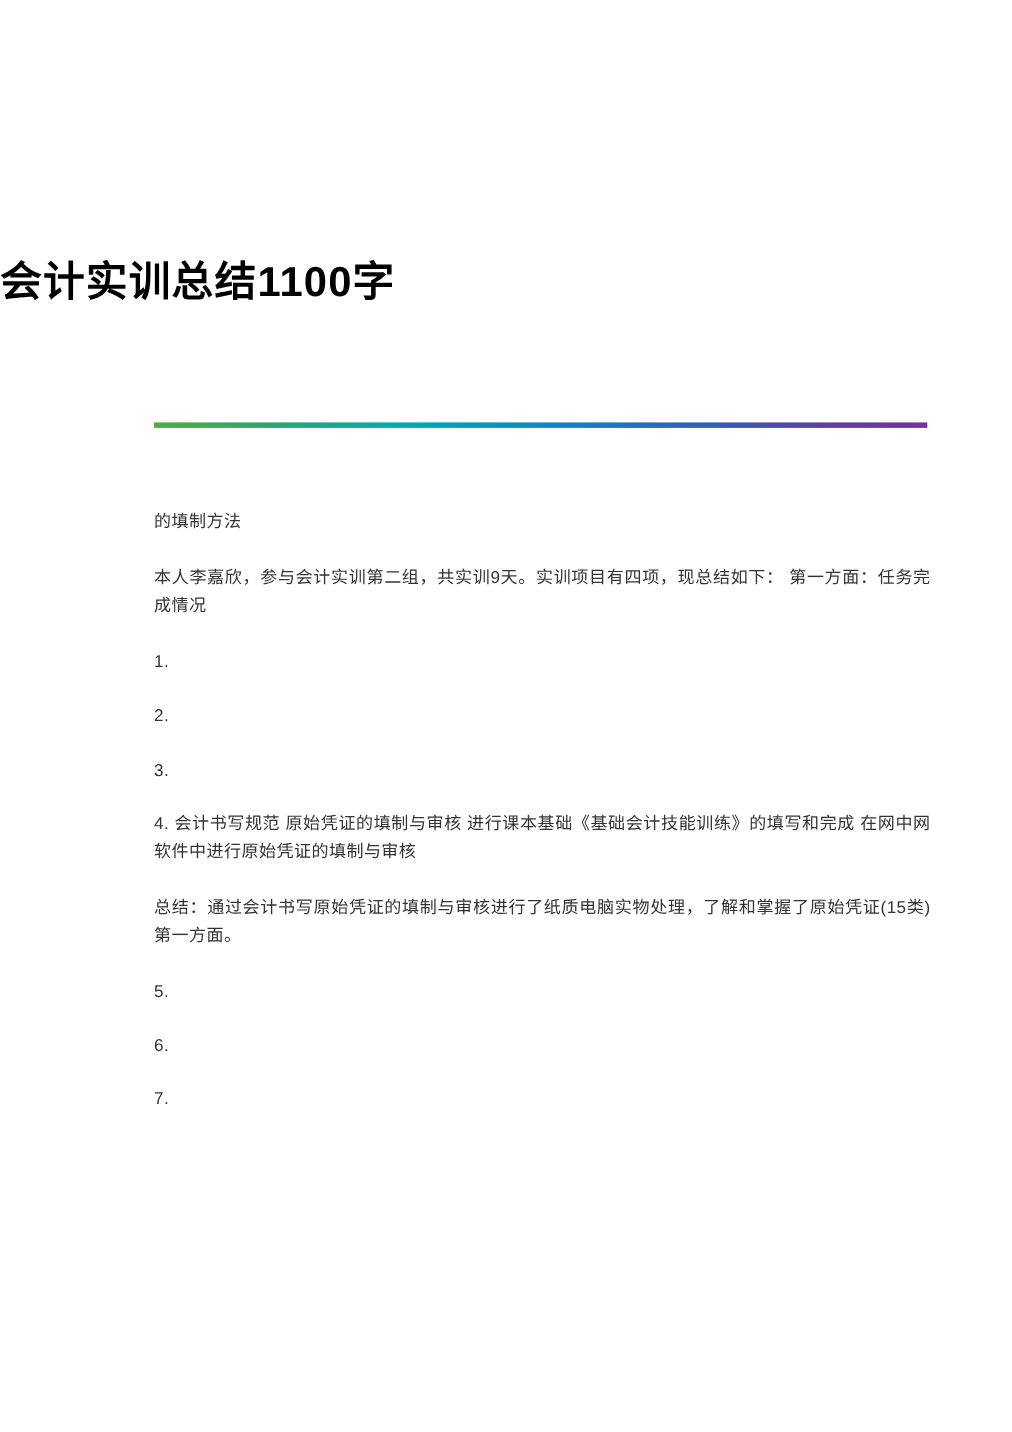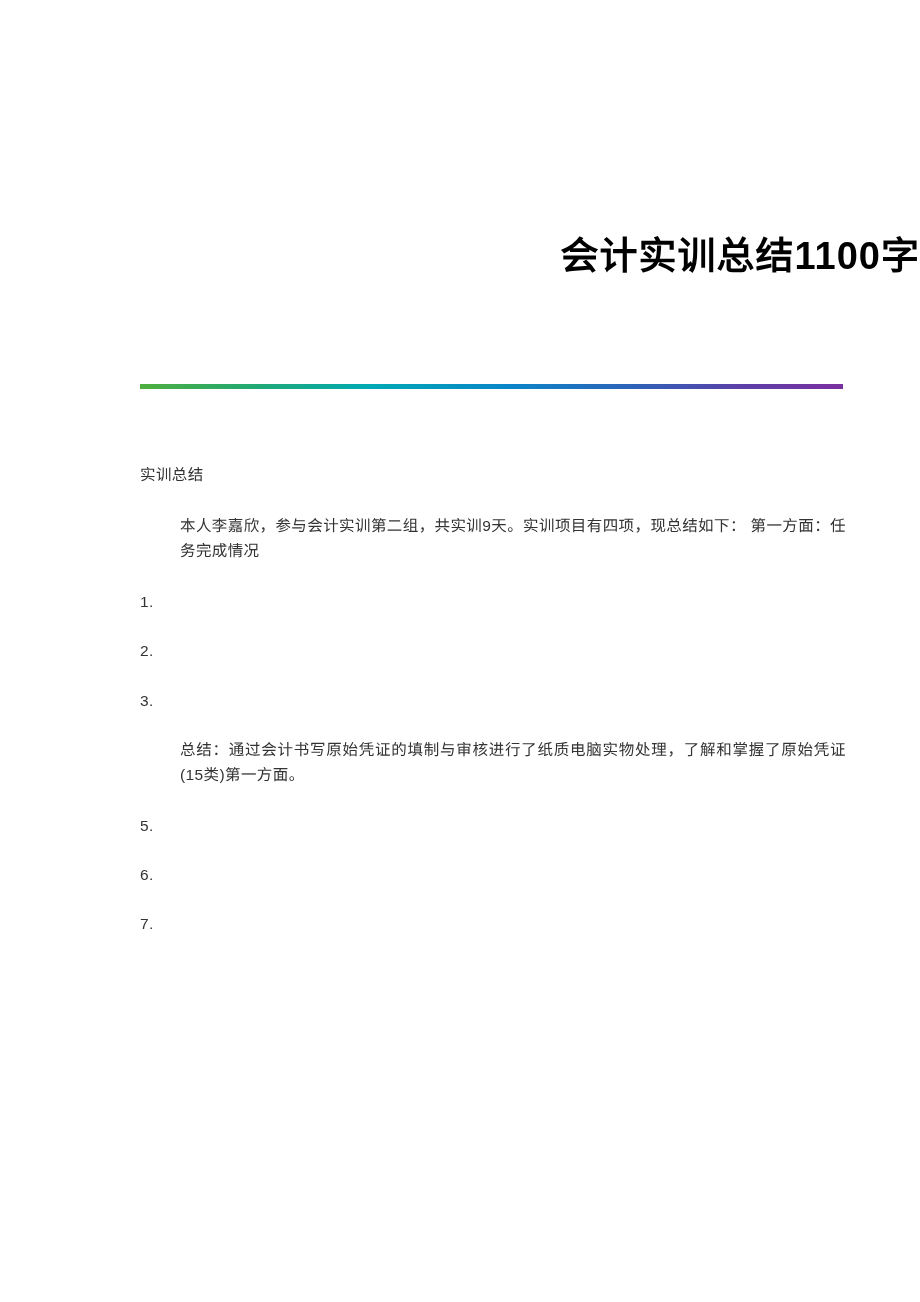--- a/index.html
+++ b/index.html
@@ -19,21 +19,21 @@
     width: 920px;
     height: 1302px;
     box-sizing: border-box;
     position: relative;
   }
   .doc-title {
     position: absolute;
     top: 200px;
     left: 0;
     width: 920px;
-    text-align: right;
+    text-align: left;
     font-size: 38px;
     font-weight: 700;
     letter-spacing: 1px;
     color: #000000;
     font-family: "Liberation Sans", "DejaVu Sans", sans-serif;
   }
   .divider {
     position: absolute;
     top: 384px;
     left: 140px;
@@ -54,37 +54,37 @@
     margin: 0 0 26px 0;
     text-align: justify;
     letter-spacing: 0.4px;
     font-family: "Liberation Sans", "DejaVu Sans", sans-serif;
   }
   .para.num {
     margin-bottom: 24px;
   }
   .para.block {
     margin-bottom: 26px;
-    margin-left: 40px;
   }
 </style>
 </head>
 <body>
 
 <div class="page">
 
   <h1 class="doc-title">会计实训总结1100字</h1>
 
   <div class="divider"></div>
 
   <div class="content">
-    <p class="para">实训总结</p>
+    <p class="para">的填制方法</p>
     <p class="para block">本人李嘉欣，参与会计实训第二组，共实训9天。实训项目有四项，现总结如下： 第一方面：任务完成情况</p>
     <p class="para num">1.</p>
     <p class="para num">2.</p>
     <p class="para num">3.</p>
+    <p class="para block">4. 会计书写规范 原始凭证的填制与审核 进行课本基础《基础会计技能训练》的填写和完成 在网中网软件中进行原始凭证的填制与审核</p>
     <p class="para block">总结：通过会计书写原始凭证的填制与审核进行了纸质电脑实物处理，了解和掌握了原始凭证(15类)第一方面。</p>
     <p class="para num">5.</p>
     <p class="para num">6.</p>
     <p class="para num">7.</p>
   </div>
 
 </div>
 
 </body></html>

